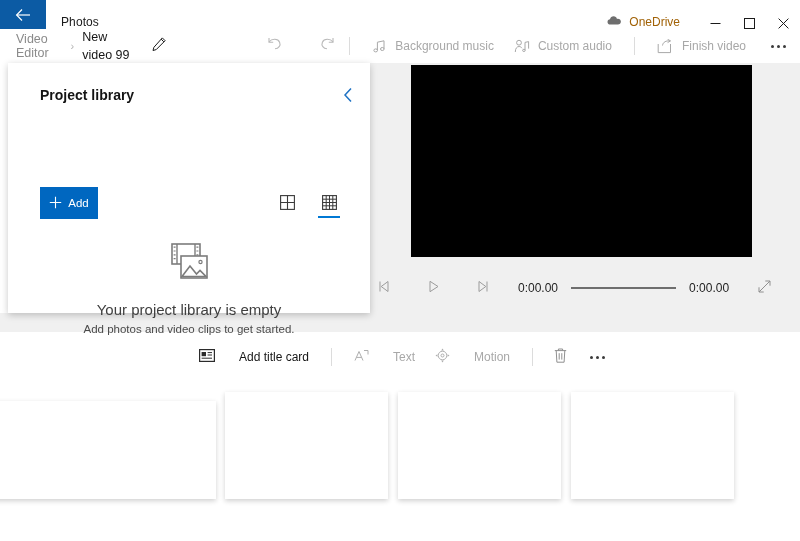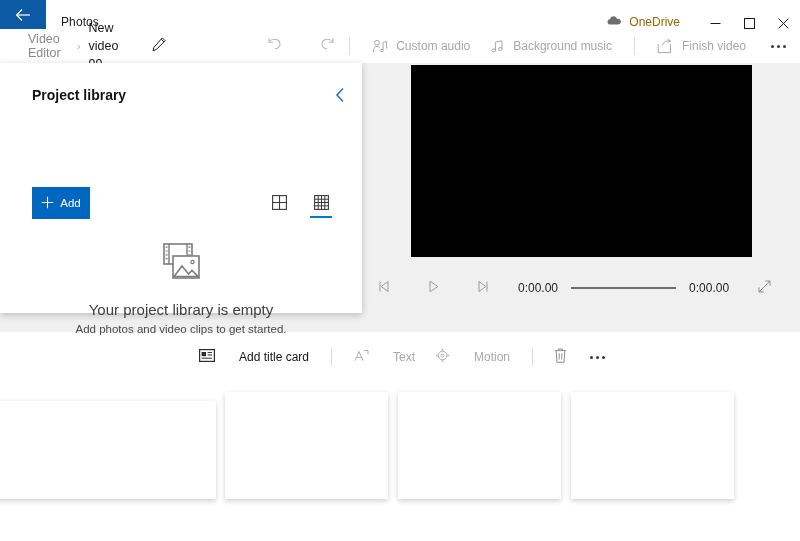--- a/index.html
+++ b/index.html
@@ -74,21 +74,21 @@
     position: absolute;
     left: 0; top: 29px;
     width: 800px; height: 34px;
     background: #ffffff;
     display: flex;
     align-items: center;
   }
   .breadcrumb {
     display: flex;
     align-items: center;
-    padding-left: 28px;
+    padding-left: 16px;
     gap: 8px;
   }
   .bc-parent {
     font-size: 12.5px;
     color: #8a8a8a;
   }
   .bc-sep {
     font-size: 11px;
     color: #b4b4b4;
     line-height: 1;
@@ -158,21 +158,21 @@
   .ellipsis i {
     display: block;
     width: 3px; height: 3px;
     border-radius: 50%;
     background: #3b3b3b;
   }
 
   
   .library {
     position: absolute;
-    left: 0; top: 63px;
+    left: 8px; top: 63px;
     width: 362px; height: 250px;
     background: #ffffff;
     box-shadow: 0 2px 7px rgba(0,0,0,.22);
     z-index: 5;
   }
   .lib-head {
     position: absolute;
     left: 32px; top: 24px;
     font-size: 14px;
     font-weight: bold;
@@ -402,39 +402,39 @@
           </svg>
         </span>
       </div>
     </div>
 
     <div class="cmd-right">
       <div class="vdiv"></div>
 
       <div class="cmd-item">
         <span class="ico">
+          <svg width="15" height="15" viewBox="0 0 15 15">
+            <path d="M5.4 11.2 V3.2 L12 1.8 V9.8" fill="none" stroke="#a8a8a8" stroke-width="1"></path>
+            <ellipse cx="3.7" cy="11.4" rx="1.8" ry="1.5" fill="none" stroke="#a8a8a8" stroke-width="1"></ellipse>
+            <ellipse cx="10.3" cy="10" rx="1.8" ry="1.5" fill="none" stroke="#a8a8a8" stroke-width="1"></ellipse>
+          </svg>
+        </span>
+        <span>Background music</span>
+      </div>
+
+      <div class="cmd-item">
+        <span class="ico">
           <svg width="16" height="15" viewBox="0 0 16 15">
             <circle cx="5" cy="3.7" r="2.4" fill="none" stroke="#a8a8a8" stroke-width="1"></circle>
             <path d="M1.3 13 C1.3 9.4 3 7.5 5 7.5 C6.2 7.5 7.3 8.1 8 9.2" fill="none" stroke="#a8a8a8" stroke-width="1"></path>
             <path d="M11 11.2 V3.4 L14.6 2.6 V9.6" fill="none" stroke="#a8a8a8" stroke-width="1"></path>
             <ellipse cx="9.9" cy="11.4" rx="1.3" ry="1.1" fill="none" stroke="#a8a8a8" stroke-width="1"></ellipse>
           </svg>
         </span>
         <span>Custom audio</span>
-      </div>
-
-      <div class="cmd-item">
-        <span class="ico">
-          <svg width="15" height="15" viewBox="0 0 15 15">
-            <path d="M5.4 11.2 V3.2 L12 1.8 V9.8" fill="none" stroke="#a8a8a8" stroke-width="1"></path>
-            <ellipse cx="3.7" cy="11.4" rx="1.8" ry="1.5" fill="none" stroke="#a8a8a8" stroke-width="1"></ellipse>
-            <ellipse cx="10.3" cy="10" rx="1.8" ry="1.5" fill="none" stroke="#a8a8a8" stroke-width="1"></ellipse>
-          </svg>
-        </span>
-        <span>Background music</span>
       </div>
 
       <div class="vdiv"></div>
 
       <div class="cmd-item">
         <span class="ico">
           <svg width="17" height="15" viewBox="0 0 17 15">
             <path d="M1.2 5 V13.6 H13.5 V5" fill="none" stroke="#a8a8a8" stroke-width="1"></path>
             <path d="M5.5 6.5 C6 2.8 9.5 1.6 12.6 1.9" fill="none" stroke="#a8a8a8" stroke-width="1"></path>
             <path d="M10.6 0.3 L13.6 1.9 L10.6 3.6" fill="none" stroke="#a8a8a8" stroke-width="1"></path>

